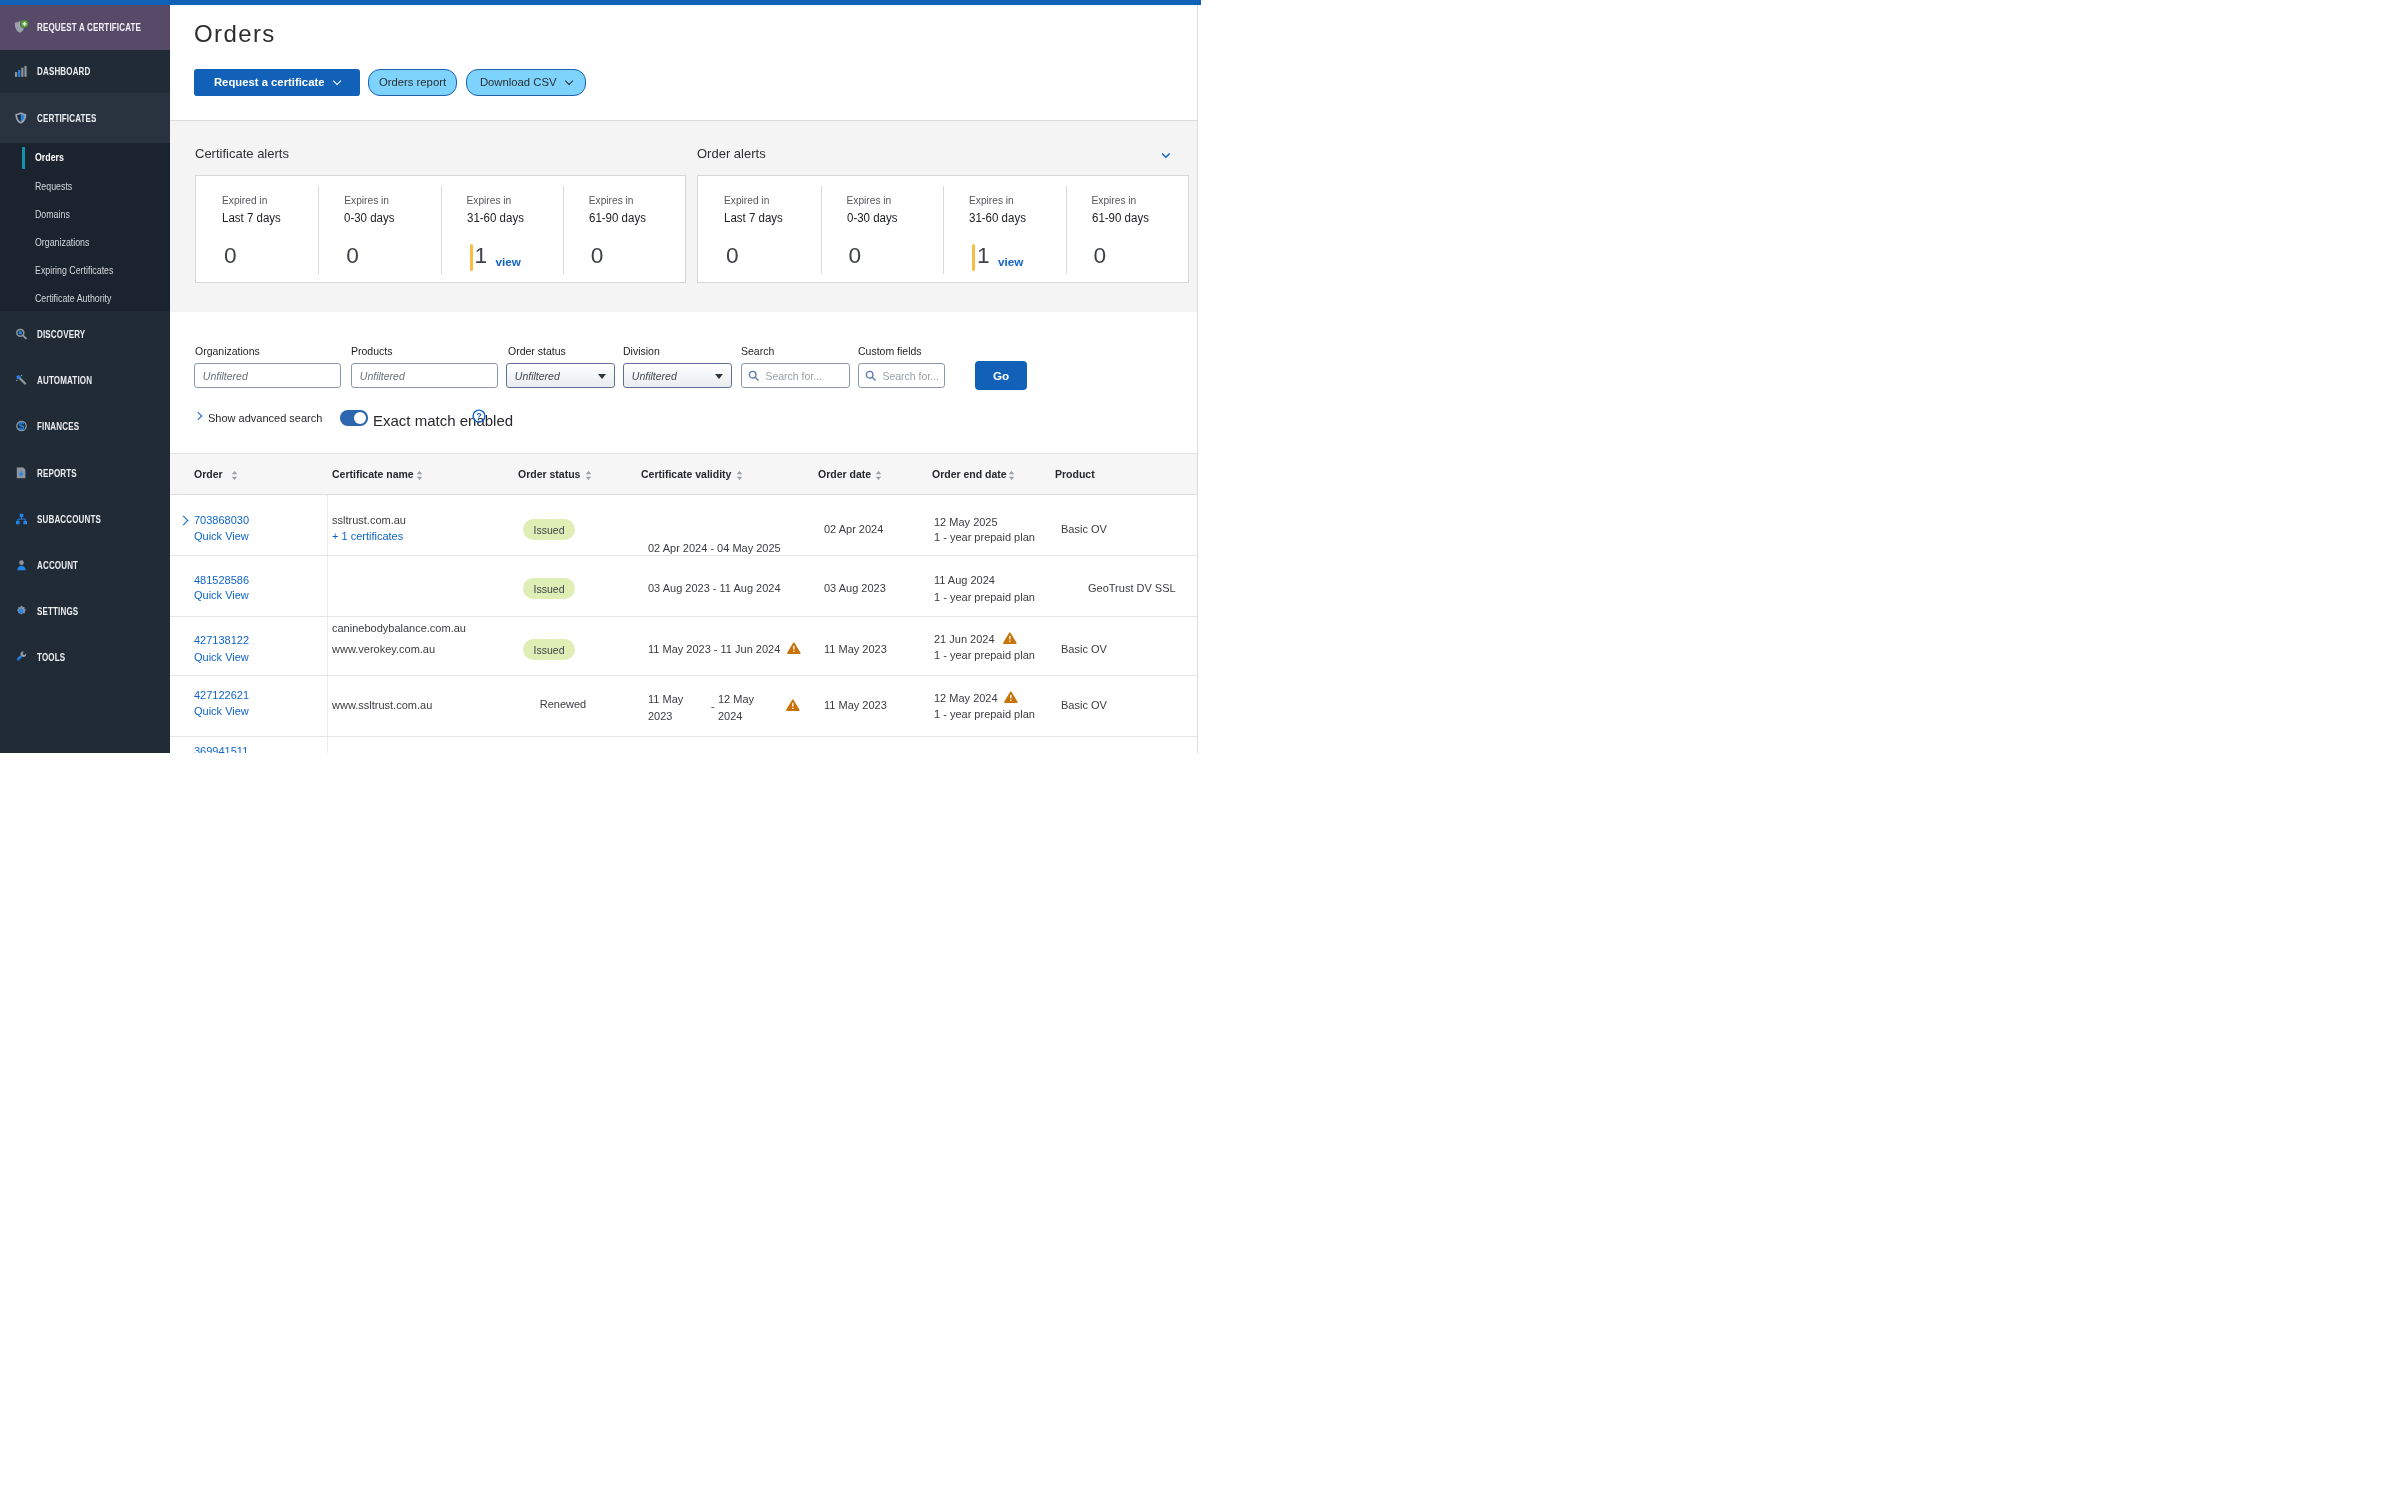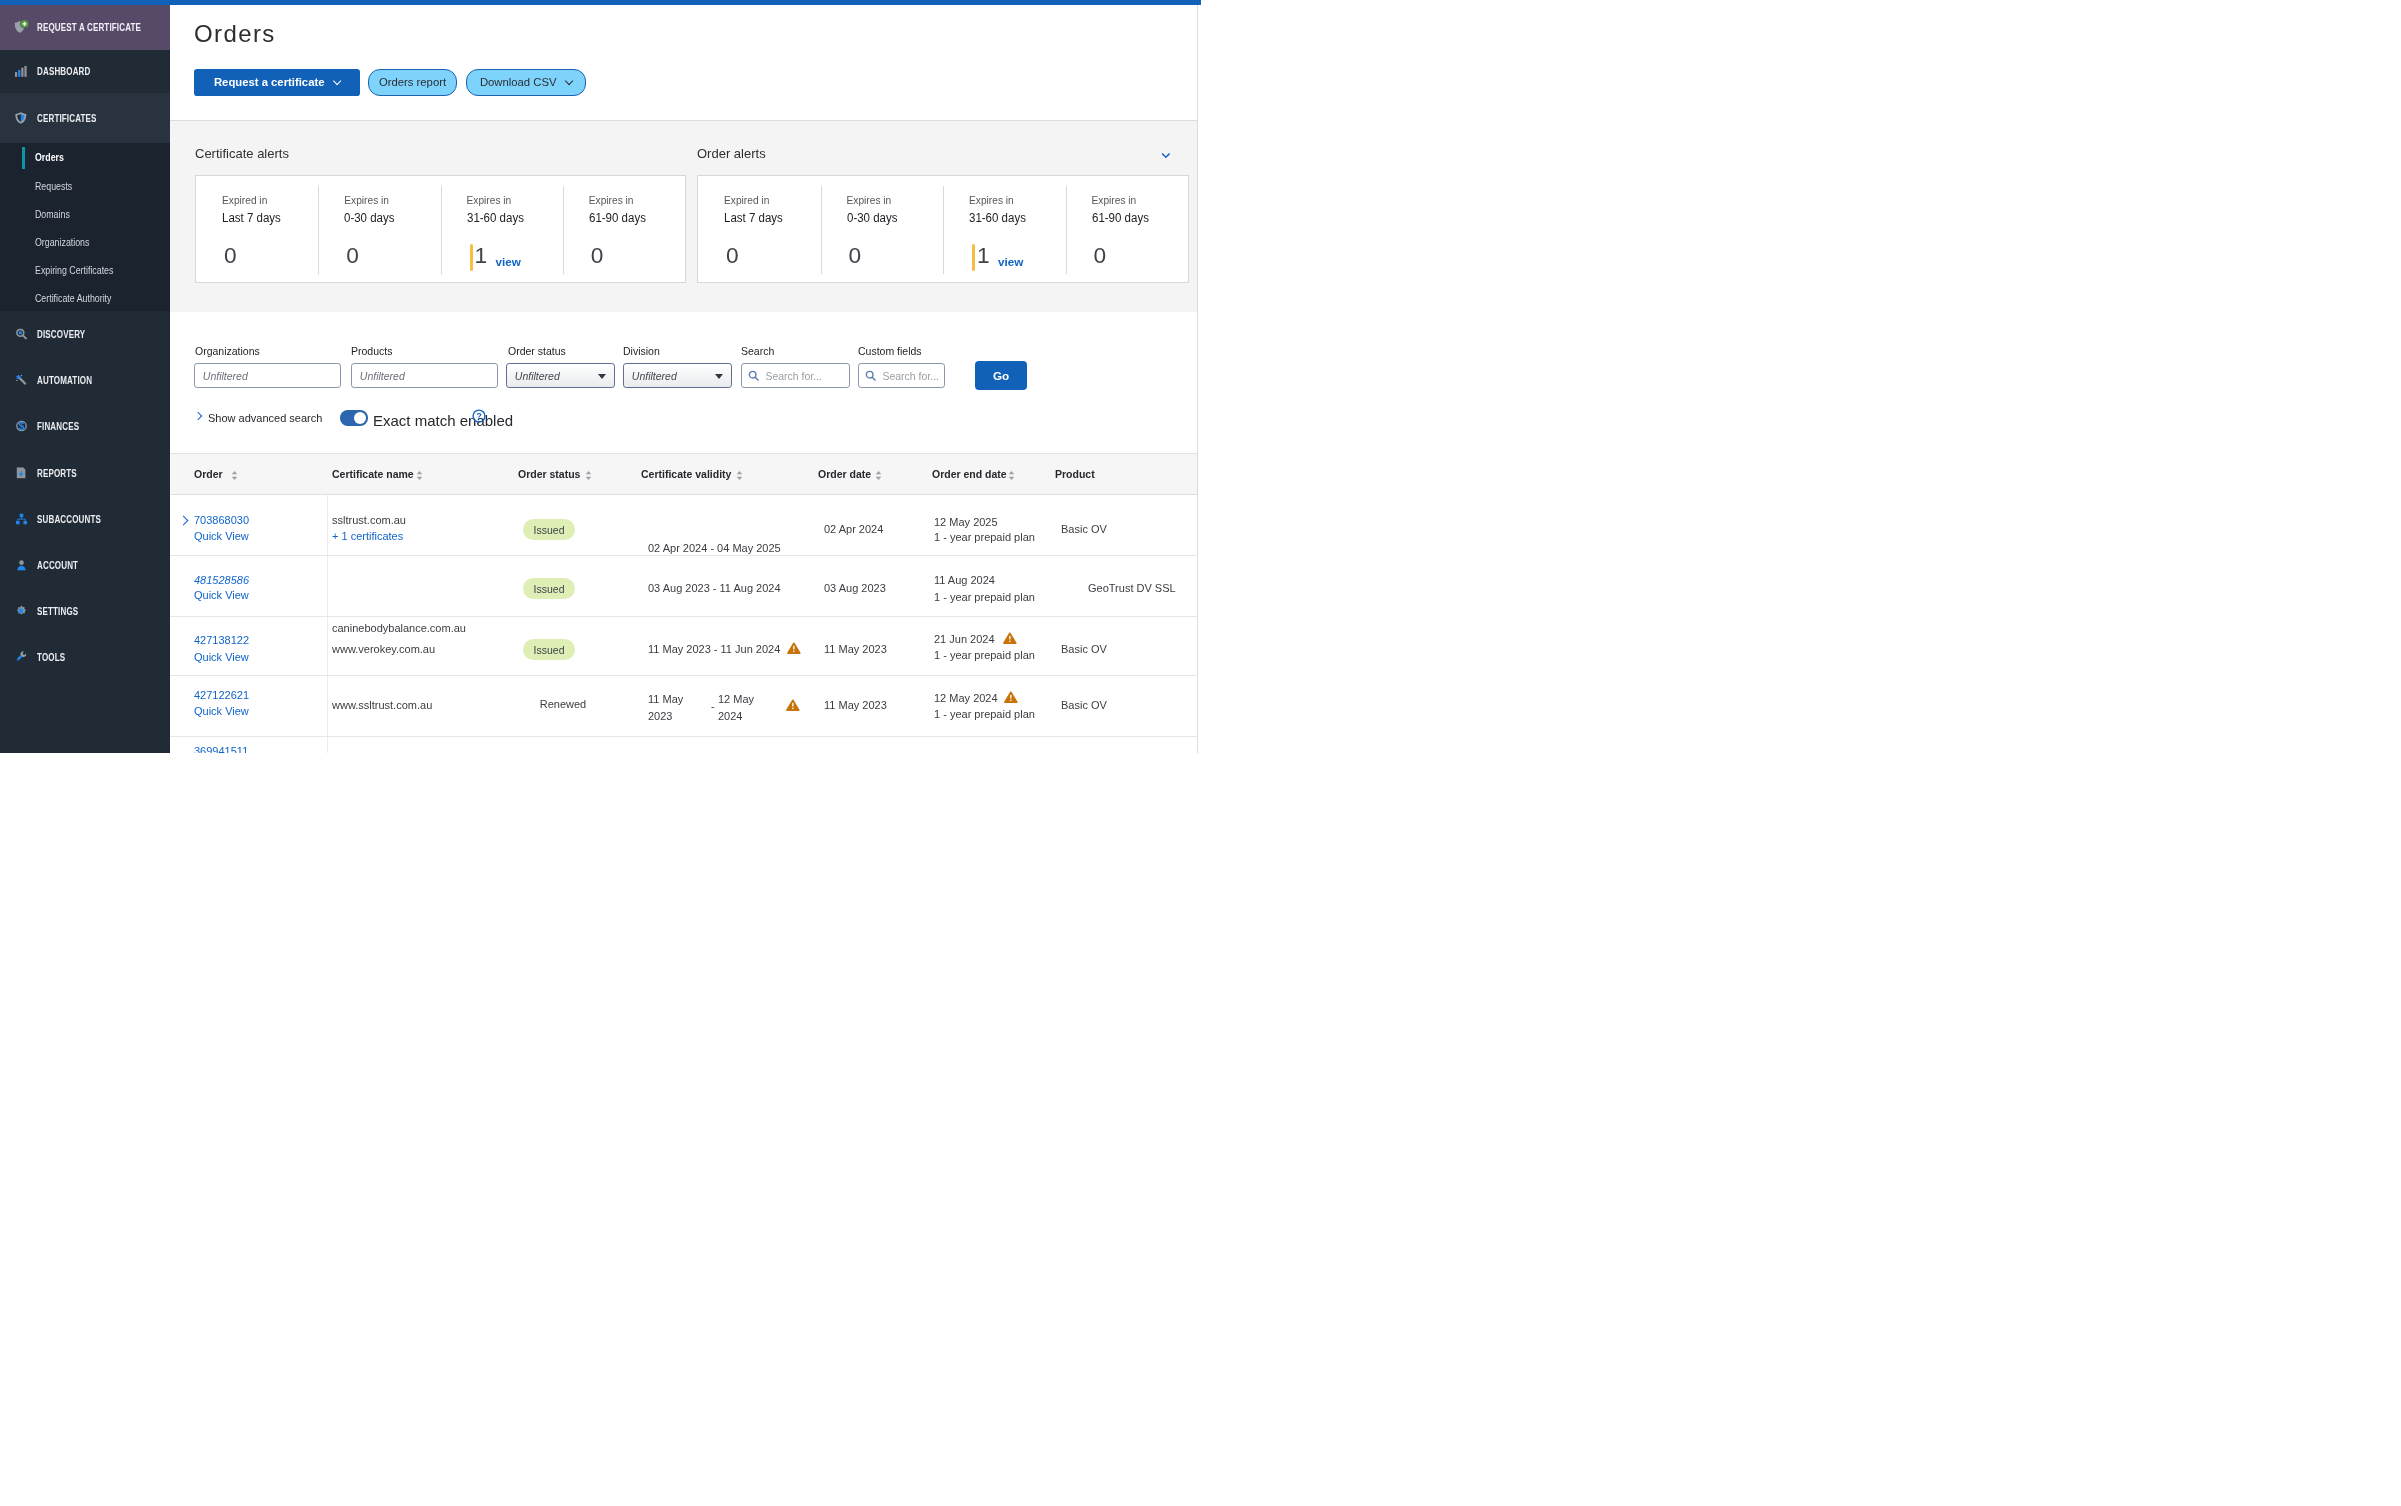--- a/index.html
+++ b/index.html
@@ -298,21 +298,21 @@
 <div class="cell" style="left:332px;top:514px;">ssltrust.com.au</div>
 <div class="cell lnk" style="left:332px;top:530px;">+ 1 certificates</div>
 <div class="pill" style="left:523px;top:519px;">Issued</div>
 <div class="cell" style="left:648px;top:523px;margin-top:19px;">02 Apr 2024 - 04 May 2025</div>
 <div class="cell" style="left:824px;top:523px;">02 Apr 2024</div>
 <div class="cell" style="left:934px;top:516px;">12 May 2025</div>
 <div class="cell" style="left:934px;top:531px;">1 - year prepaid plan</div>
 <div class="cell" style="left:1061px;top:523px;">Basic OV</div>
 <div class="rowline" style="top:555px;"></div>
 
-<div class="cell lnk" style="left:194px;top:574px;font-style:italic;">481528586</div>
+<div class="cell lnk" style="left:194px;top:574px;">481528586</div>
 <div class="cell lnk" style="left:194px;top:589px;">Quick View</div>
 <div class="cell" style="left:332px;top:582px;margin-top:40px;">caninebodybalance.com.au</div>
 <div class="pill" style="left:523px;top:578px;">Issued</div>
 <div class="cell" style="left:648px;top:582px;">03 Aug 2023 - 11 Aug 2024</div>
 <div class="cell" style="left:824px;top:582px;">03 Aug 2023</div>
 <div class="cell" style="left:934px;top:574px;">11 Aug 2024</div>
 <div class="cell" style="left:934px;top:591px;">1 - year prepaid plan</div>
 <div class="cell" style="left:1088px;top:582px;">GeoTrust DV SSL</div>
 <div class="rowline" style="top:616px;"></div>
 

